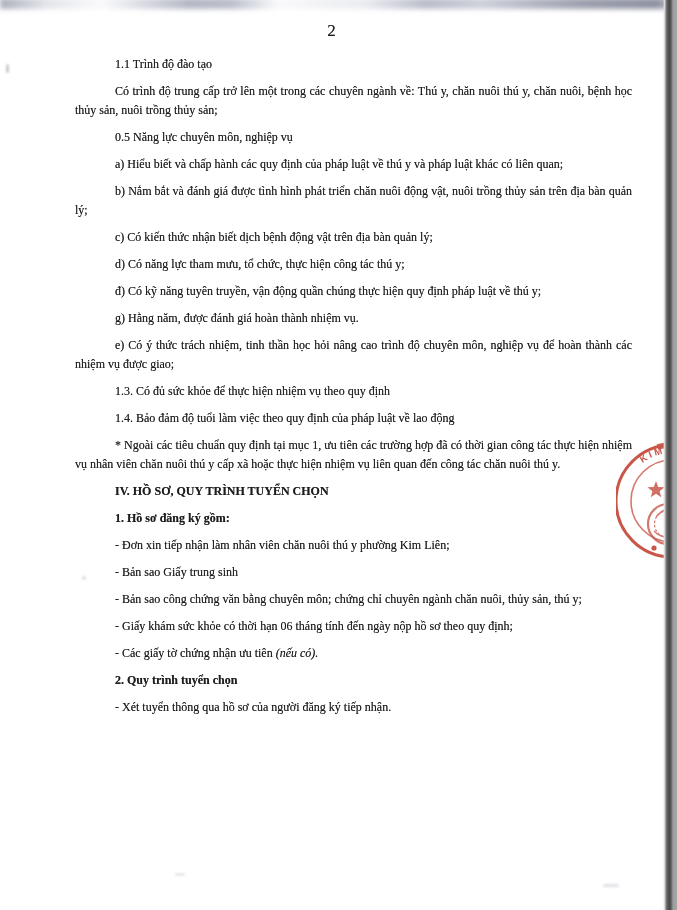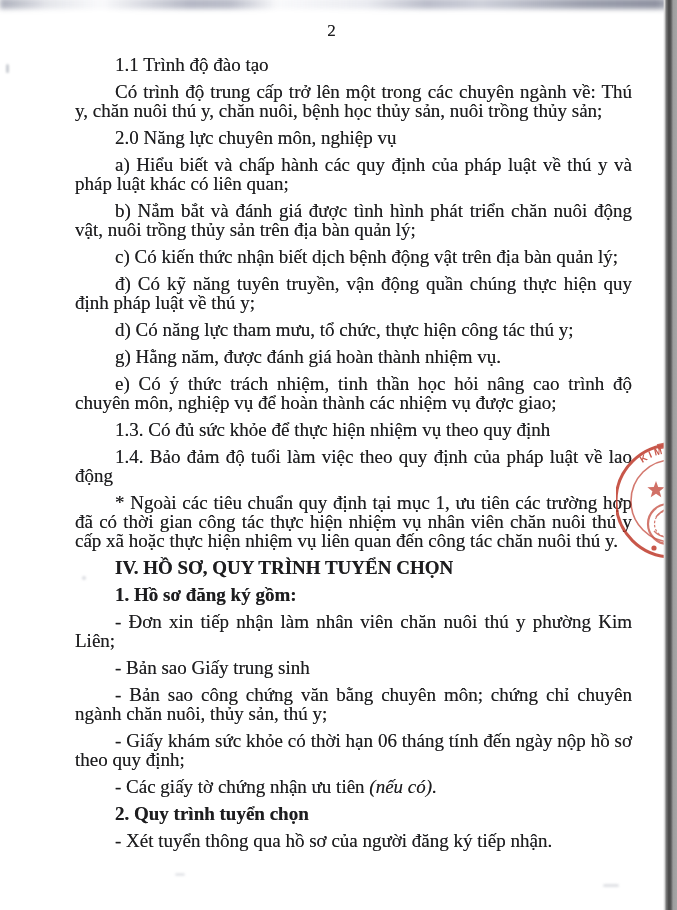--- a/index.html
+++ b/index.html
@@ -11,21 +11,21 @@
   }
   .page-number {
     position:absolute; top:21px; left:0; width:663px;
     text-align:center; font-size:17px;
     text-shadow:0 0 .5px rgba(0,0,0,.5);
   }
   .doc {
     position:absolute; left:75px; top:55px; width:557px;
   }
   .para {
-    font-size:19px; line-height:19px;
+    font-size:12px; line-height:19px;
     text-align:justify; text-indent:40px;
     margin:0 0 8px 0;
     text-shadow:0 0 .5px rgba(0,0,0,.55);
   }
   .para.bold { font-weight:bold; }
   .para em { font-style:italic; }
   
   .top-smudge {
     position:absolute; top:-2px; left:0; width:677px; height:11px;
     filter:blur(2.5px); pointer-events:none;
@@ -57,26 +57,26 @@
 </head>
 <body>
 
 <div class="top-smudge"></div>
 
 <div class="page-number">2</div>
 
 <div class="doc">
   <div class="para">1.1 Trình độ đào tạo</div>
   <div class="para">Có trình độ trung cấp trở lên một trong các chuyên ngành về: Thú y, chăn nuôi thú y, chăn nuôi, bệnh học thủy sản, nuôi trồng thủy sản;</div>
-  <div class="para">2.0 Năng lực chuyên môn, nghiệp vụ</div>
+  <div class="para">0.5 Năng lực chuyên môn, nghiệp vụ</div>
   <div class="para">a) Hiểu biết và chấp hành các quy định của pháp luật về thú y và pháp luật khác có liên quan;</div>
   <div class="para">b) Nắm bắt và đánh giá được tình hình phát triển chăn nuôi động vật, nuôi trồng thủy sản trên địa bàn quản lý;</div>
   <div class="para">c) Có kiến thức nhận biết dịch bệnh động vật trên địa bàn quản lý;</div>
+  <div class="para">d) Có năng lực tham mưu, tổ chức, thực hiện công tác thú y;</div>
   <div class="para">đ) Có kỹ năng tuyên truyền, vận động quần chúng thực hiện quy định pháp luật về thú y;</div>
-  <div class="para">d) Có năng lực tham mưu, tổ chức, thực hiện công tác thú y;</div>
   <div class="para">g) Hằng năm, được đánh giá hoàn thành nhiệm vụ.</div>
   <div class="para">e) Có ý thức trách nhiệm, tinh thần học hỏi nâng cao trình độ chuyên môn, nghiệp vụ để hoàn thành các nhiệm vụ được giao;</div>
   <div class="para">1.3. Có đủ sức khỏe để thực hiện nhiệm vụ theo quy định</div>
   <div class="para">1.4. Bảo đảm độ tuổi làm việc theo quy định của pháp luật về lao động</div>
   <div class="para">* Ngoài các tiêu chuẩn quy định tại mục 1, ưu tiên các trường hợp đã có thời gian công tác thực hiện nhiệm vụ nhân viên chăn nuôi thú y cấp xã hoặc thực hiện nhiệm vụ liên quan đến công tác chăn nuôi thú y.</div>
   <div class="para bold">IV. HỒ SƠ, QUY TRÌNH TUYỂN CHỌN</div>
   <div class="para bold">1. Hồ sơ đăng ký gồm:</div>
   <div class="para">- Đơn xin tiếp nhận làm nhân viên chăn nuôi thú y phường Kim Liên;</div>
   <div class="para">- Bản sao Giấy trung sinh</div>
   <div class="para">- Bản sao công chứng văn bằng chuyên môn; chứng chỉ chuyên ngành chăn nuôi, thủy sản, thú y;</div>

